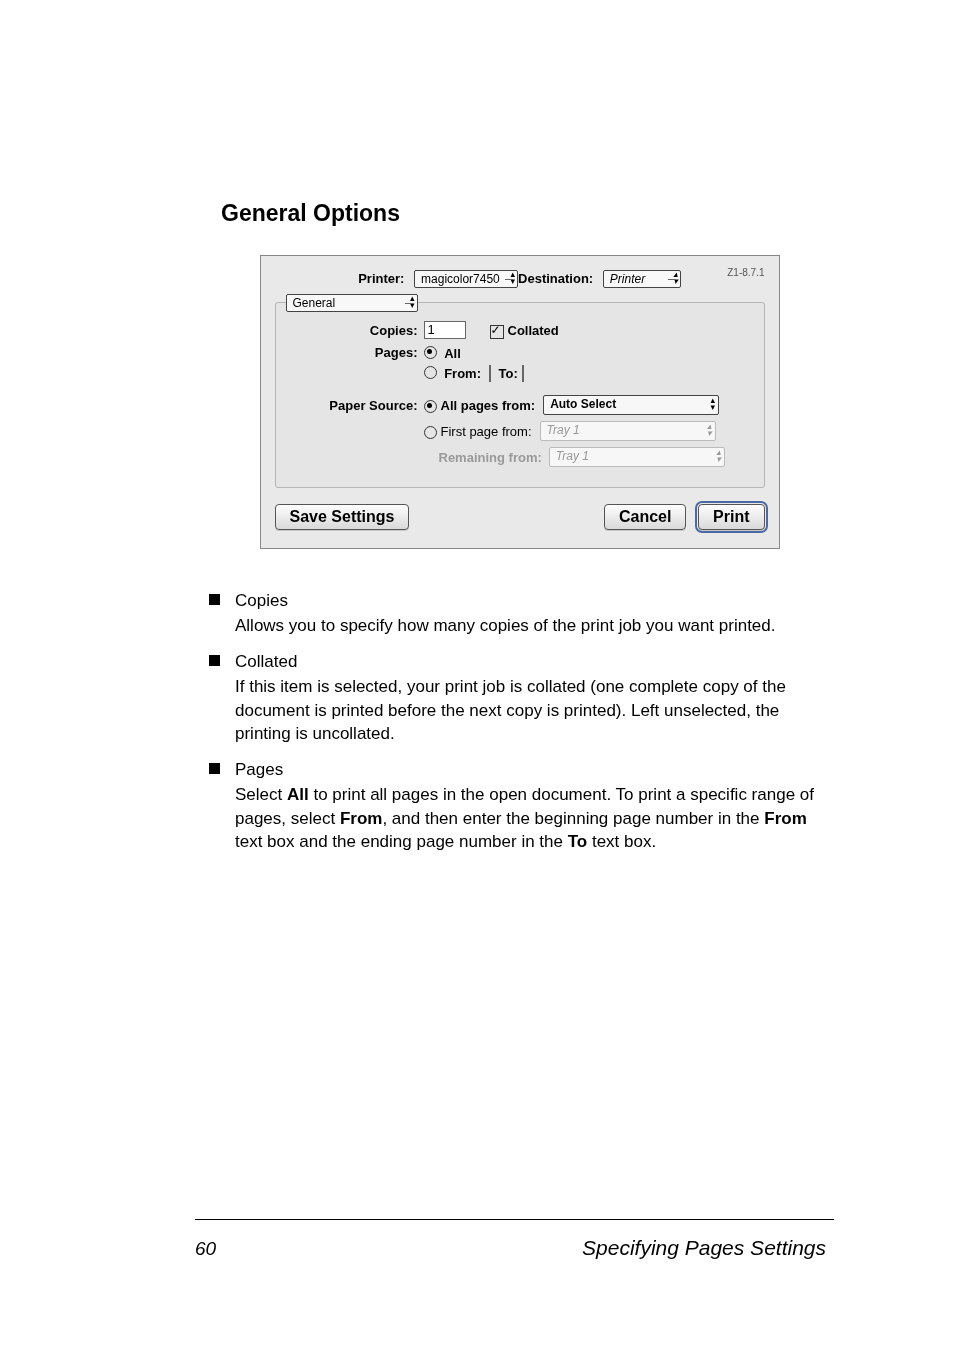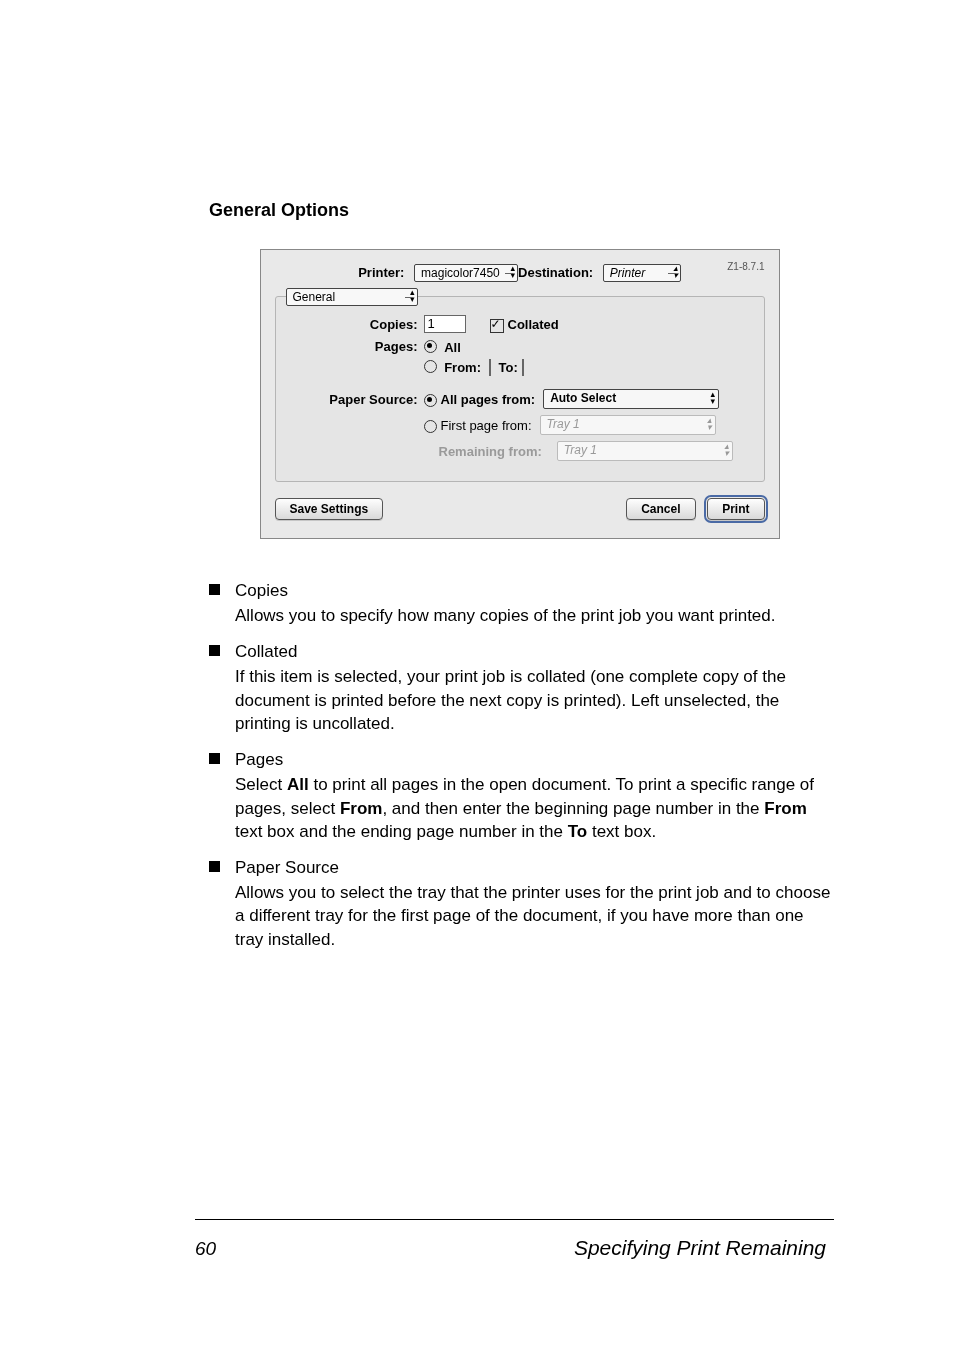--- a/index.html
+++ b/index.html
@@ -1,38 +1,38 @@
 <!DOCTYPE html>
 <html><head>
 <meta charset="utf-8">
 <style>
   html,body{margin:0;padding:0;background:#fff;}
   body{width:954px;height:1350px;font-family:Helvetica,Arial,sans-serif;color:#000;position:relative;}
   .page{padding:200px 120px 0 205px;}
-  h2.section{font-size:18px;font-weight:bold;margin:0 0 28px 4px;}
+  h2.section{font-size:23px;font-weight:bold;margin:0 0 28px 16px;}
   .dialog-wrap{display:flex;justify-content:center;margin:0 0 40px 0;}
   .dialog{border:1px solid #888;background:#e9e9e9;padding:14px 14px 18px 14px;width:490px;font-size:13px;}
   .dlg-top{display:flex;align-items:center;justify-content:space-between;margin-bottom:14px;}
   .dlg-top .lbl{font-weight:bold;margin-right:6px;}
   .version{position:absolute;margin-top:-13px;right:0;font-size:10px;color:#555;}
   .dlg-top-inner{position:relative;width:100%;display:flex;align-items:center;justify-content:center;}
   .combo{display:inline-block;border:1px solid #444;background:#f8f8f8;border-radius:2px;padding:1px 6px;font-size:12px;min-width:90px;position:relative;}
   .combo::after{content:"";position:absolute;right:3px;top:50%;transform:translateY(-50%);width:10px;height:12px;background:linear-gradient(#666,#666) center/8px 1px no-repeat;}
   .combo .arrow{position:absolute;right:2px;top:0;font-size:9px;line-height:7px;}
   .fieldset{border:1px solid #b5b5b5;border-radius:3px;padding:12px 12px 14px 12px;margin:0 0 14px 0;position:relative;background:#e5e5e5;}
   .fieldset .legend{position:absolute;top:-9px;left:10px;background:#e9e9e9;}
   .row{display:flex;align-items:center;margin:6px 0;}
   .row .rlabel{width:130px;text-align:right;font-weight:bold;padding-right:6px;}
   .textin{border:1px solid #666;background:#fff;height:16px;width:34px;}
   .textin.wide{width:56px;}
   .checkbox-box{display:inline-block;width:12px;height:12px;border:1px solid #333;margin-right:4px;position:relative;top:2px;}
   .checkbox-box.checked::after{content:"✓";position:absolute;left:0;top:-3px;font-size:12px;}
   .radio{display:inline-block;width:11px;height:11px;border:1px solid #333;border-radius:50%;margin-right:4px;position:relative;top:1px;}
   .radio.sel::after{content:"";position:absolute;left:2px;top:2px;width:5px;height:5px;background:#000;border-radius:50%;}
-  .btn{display:inline-block;border:1px solid #555;border-radius:4px;background:linear-gradient(#fefefe,#d9d9d9);padding:3px 14px;font-size:12px;font-weight:bold;box-shadow:0 1px 0 rgba(0,0,0,0.15);}
+  .btn{display:inline-block;border:1px solid #555;border-radius:4px;background:linear-gradient(#fefefe,#d9d9d9);padding:3px 14px;font-size:16px;font-weight:bold;box-shadow:0 1px 0 rgba(0,0,0,0.15);}
   .btn.primary{outline:2px solid #4a6aa5;outline-offset:1px;}
   .dlg-footer{display:flex;justify-content:space-between;align-items:center;margin-top:16px;}
   .select-wide{display:inline-block;border:1px solid #444;background:#f7f7f7;border-radius:2px;padding:1px 18px 3px 6px;font-size:12px;width:150px;position:relative;}
   .select-wide.disabled{color:#999;border-color:#bbb;font-style:italic;}
   .select-wide .arrow{position:absolute;right:3px;top:1px;font-size:9px;line-height:7px;}
   ul.desc{list-style:none;padding:0;margin:0;font-family:Helvetica,Arial,sans-serif;}
   ul.desc > li{position:relative;padding-left:30px;margin:0 0 12px 0;font-size:17px;line-height:1.38;}
   ul.desc > li::before{content:"";position:absolute;left:4px;top:5px;width:11px;height:11px;background:#000;}
   ul.desc .term{display:block;margin-bottom:2px;}
   ul.desc .body{display:block;}
@@ -116,21 +116,21 @@
           <span class="radio"></span>
           <span style="font-weight:normal;margin-right:8px;">First page from:</span>
           <span class="select-wide disabled">
             <span>Tray 1</span>
             <span class="arrow">▴<br>▾</span>
           </span>
         </div>
         <div class="row">
           <span class="rlabel"></span>
           <span style="width:15px;"></span>
-          <span style="color:#9a9a9a;font-weight:bold;margin-right:15px;">Remaining from:</span>
+          <span style="color:#9a9a9a;font-weight:bold;margin-right:7px;">Remaining from:</span>
           <span class="select-wide disabled">
             <span>Tray 1</span>
             <span class="arrow">▴<br>▾</span>
           </span>
         </div>
       </div>
 
       <div class="dlg-footer">
         <span class="btn">Save Settings</span>
         <span>
@@ -147,24 +147,20 @@
       <span class="body">Allows you to specify how many copies of the print job you want printed.</span>
     </li>
     <li>
       <span class="term">Collated</span>
       <span class="body">If this item is selected, your print job is collated (one complete copy of the document is printed before the next copy is printed). Left unselected, the printing is uncollated.</span>
     </li>
     <li>
       <span class="term">Pages</span>
       <span class="body">Select <b>All</b> to print all pages in the open document. To print a specific range of pages, select <b>From</b>, and then enter the beginning page number in the <b>From</b> text box and the ending page number in the <b>To</b> text box.</span>
     </li>
-    <li>
-      <span class="term">Paper Source</span>
-      <span class="body">Allows you to select the tray that the printer uses for the print job and to choose a different tray for the first page of the document, if you have more than one tray installed.</span>
-    </li>
   </ul>
 </div>
 
 <div class="footer-rule"></div>
 <div class="footer">
   <span class="pg">60</span>
-  <span class="ttl">Specifying Print Remaining</span>
+  <span class="ttl">Specifying Pages Settings</span>
 </div>
 
 </body></html>

